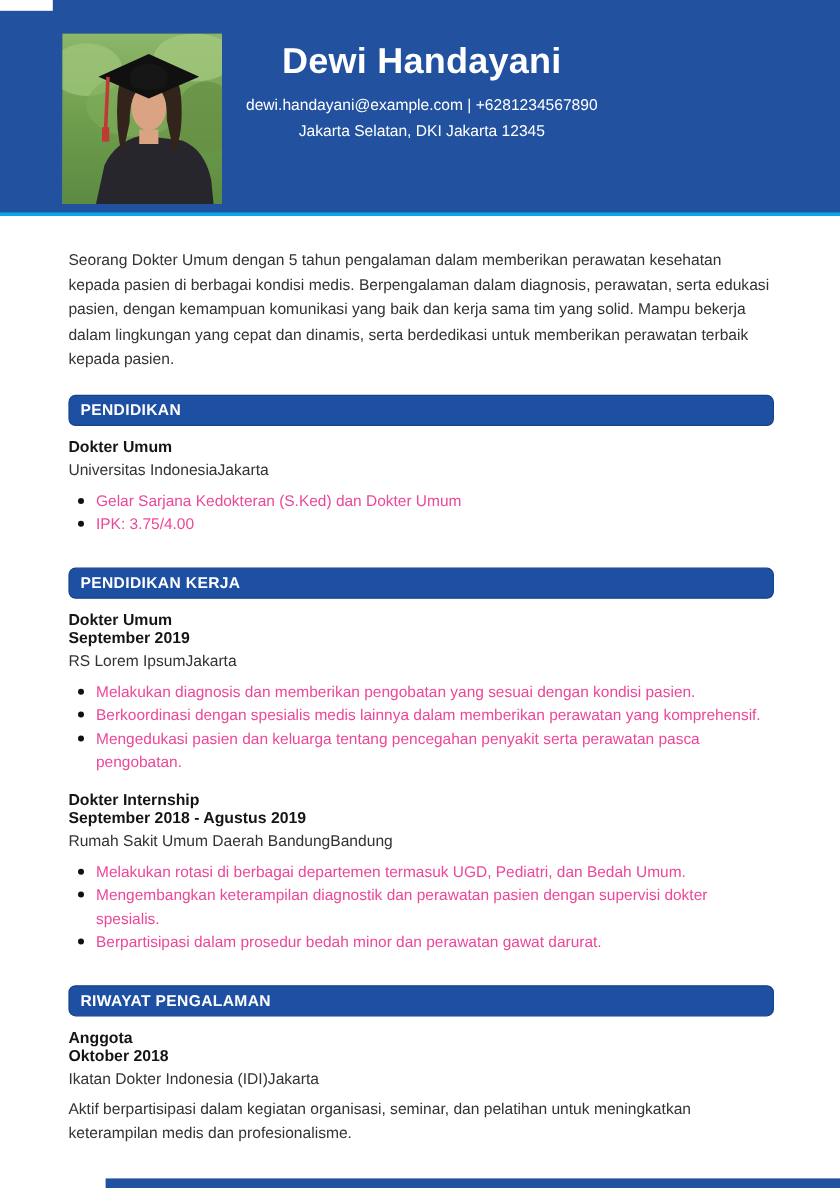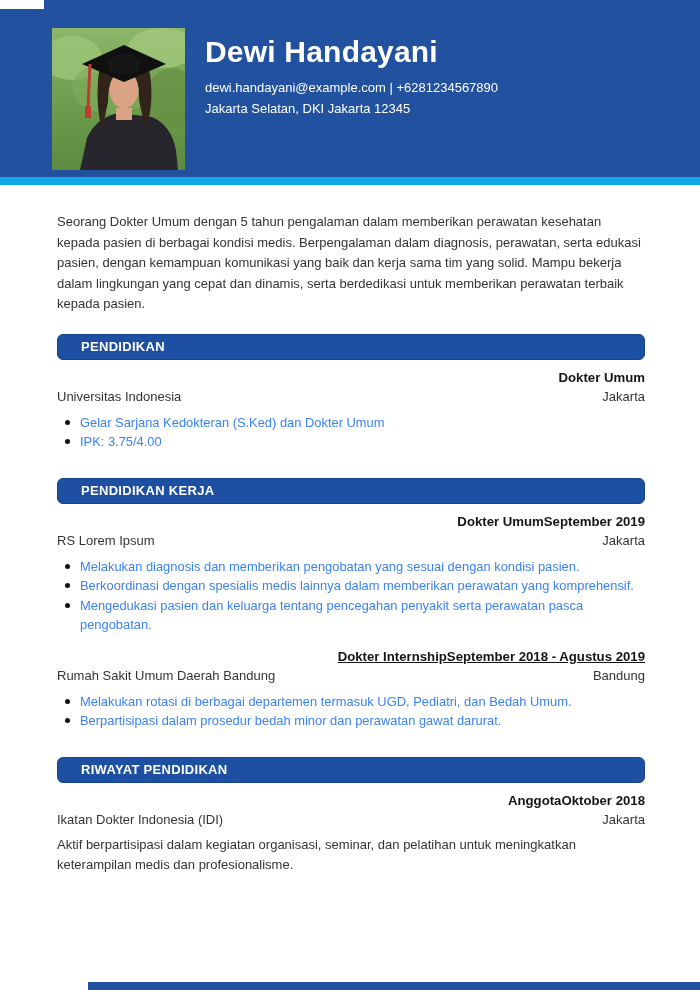--- a/index.html
+++ b/index.html
@@ -3,47 +3,48 @@
 <meta charset="utf-8">
 <style>
   html,body{margin:0;padding:0;background:#ffffff;}
   body{
     width:700px;height:990px;position:relative;overflow:hidden;
     font-family:"Liberation Sans", sans-serif;color:#333;
   }
   
   .header{
     position:relative;height:177px;background:#21519f;
-    border-bottom:8px solid #0ea5e9;
+    border-bottom:3px solid #0ea5e9;
+    text-align:center;
   }
   .top-notch{position:absolute;top:0;left:0;width:44px;height:9px;background:#ffffff;}
   .photo{
     position:absolute;left:52px;top:28px;width:133px;height:142px;
     overflow:hidden;background:#7aa851;
   }
   .header-info{position:absolute;left:205px;top:36px;color:#ffffff;}
   .name{font-size:30px;font-weight:bold;margin:0 0 9px 0;letter-spacing:.2px;line-height:32px;}
   .contact-line{font-size:13px;line-height:21px;}
   
   .page{padding:0 55px 0 57px;}
   .summary{margin:27px 0 0 0;font-size:13px;line-height:20.5px;color:#333;}
   .section-bar{
     margin-top:26px;background:#1d4fa2;border:1px solid #174489;border-radius:6px;
     color:#fff;font-weight:bold;font-size:13px;letter-spacing:.3px;
-    padding:4px 11px 5px 23px;
+    padding:4px 11px 5px 9px;
   }
   .section-bar.first{margin-top:19px;}
   .entry-head{display:flex;justify-content:flex-end;margin-top:10px;
-    font-weight:bold;font-size:13.2px;color:#151515;}
-  .entry-head.gap{margin-top:14px;text-decoration:underline;}
-  .entry-sub{display:flex;justify-content:space-between;margin-top:3px;
+    font-weight:bold;font-size:13.2px;color:#151515;flex-direction:column;}
+  .entry-head.gap{margin-top:14px;}
+  .entry-sub{display:flex;margin-top:3px;
     font-size:13px;color:#333;line-height:17px;}
   ul.bullets{list-style:none;margin:8px 0 0 0;padding:0;}
   ul.bullets li{
-    position:relative;padding-left:23px;font-size:12.9px;line-height:19.5px;color:#3b82f6;
+    position:relative;padding-left:23px;font-size:12.9px;line-height:19.5px;color:#ec4899;
   }
   ul.bullets li::before{
     content:"";position:absolute;left:8px;top:7px;width:5px;height:5px;
     border-radius:50%;background:#111;
   }
   .org-desc{margin:7px 0 0 0;font-size:13px;line-height:20px;color:#333;}
   .footer-strip{position:absolute;left:88px;right:0;bottom:0;height:8px;background:#21519f;}
 </style>
 </head>
 <body>
@@ -124,24 +125,25 @@
   <div class="entry-head gap">
     <span>Dokter Internship</span>
     <span>September 2018 - Agustus 2019</span>
   </div>
   <div class="entry-sub">
     <span>Rumah Sakit Umum Daerah Bandung</span>
     <span>Bandung</span>
   </div>
   <ul class="bullets">
     <li>Melakukan rotasi di berbagai departemen termasuk UGD, Pediatri, dan Bedah Umum.</li>
+    <li>Mengembangkan keterampilan diagnostik dan perawatan pasien dengan supervisi dokter spesialis.</li>
     <li>Berpartisipasi dalam prosedur bedah minor dan perawatan gawat darurat.</li>
   </ul>
 
-  <div class="section-bar">RIWAYAT PENDIDIKAN</div>
+  <div class="section-bar">RIWAYAT PENGALAMAN</div>
   <div class="entry-head">
     <span>Anggota</span>
     <span>Oktober 2018</span>
   </div>
   <div class="entry-sub">
     <span>Ikatan Dokter Indonesia (IDI)</span>
     <span>Jakarta</span>
   </div>
   <p class="org-desc">Aktif berpartisipasi dalam kegiatan organisasi, seminar, dan pelatihan untuk meningkatkan keterampilan medis dan profesionalisme.</p>
 

